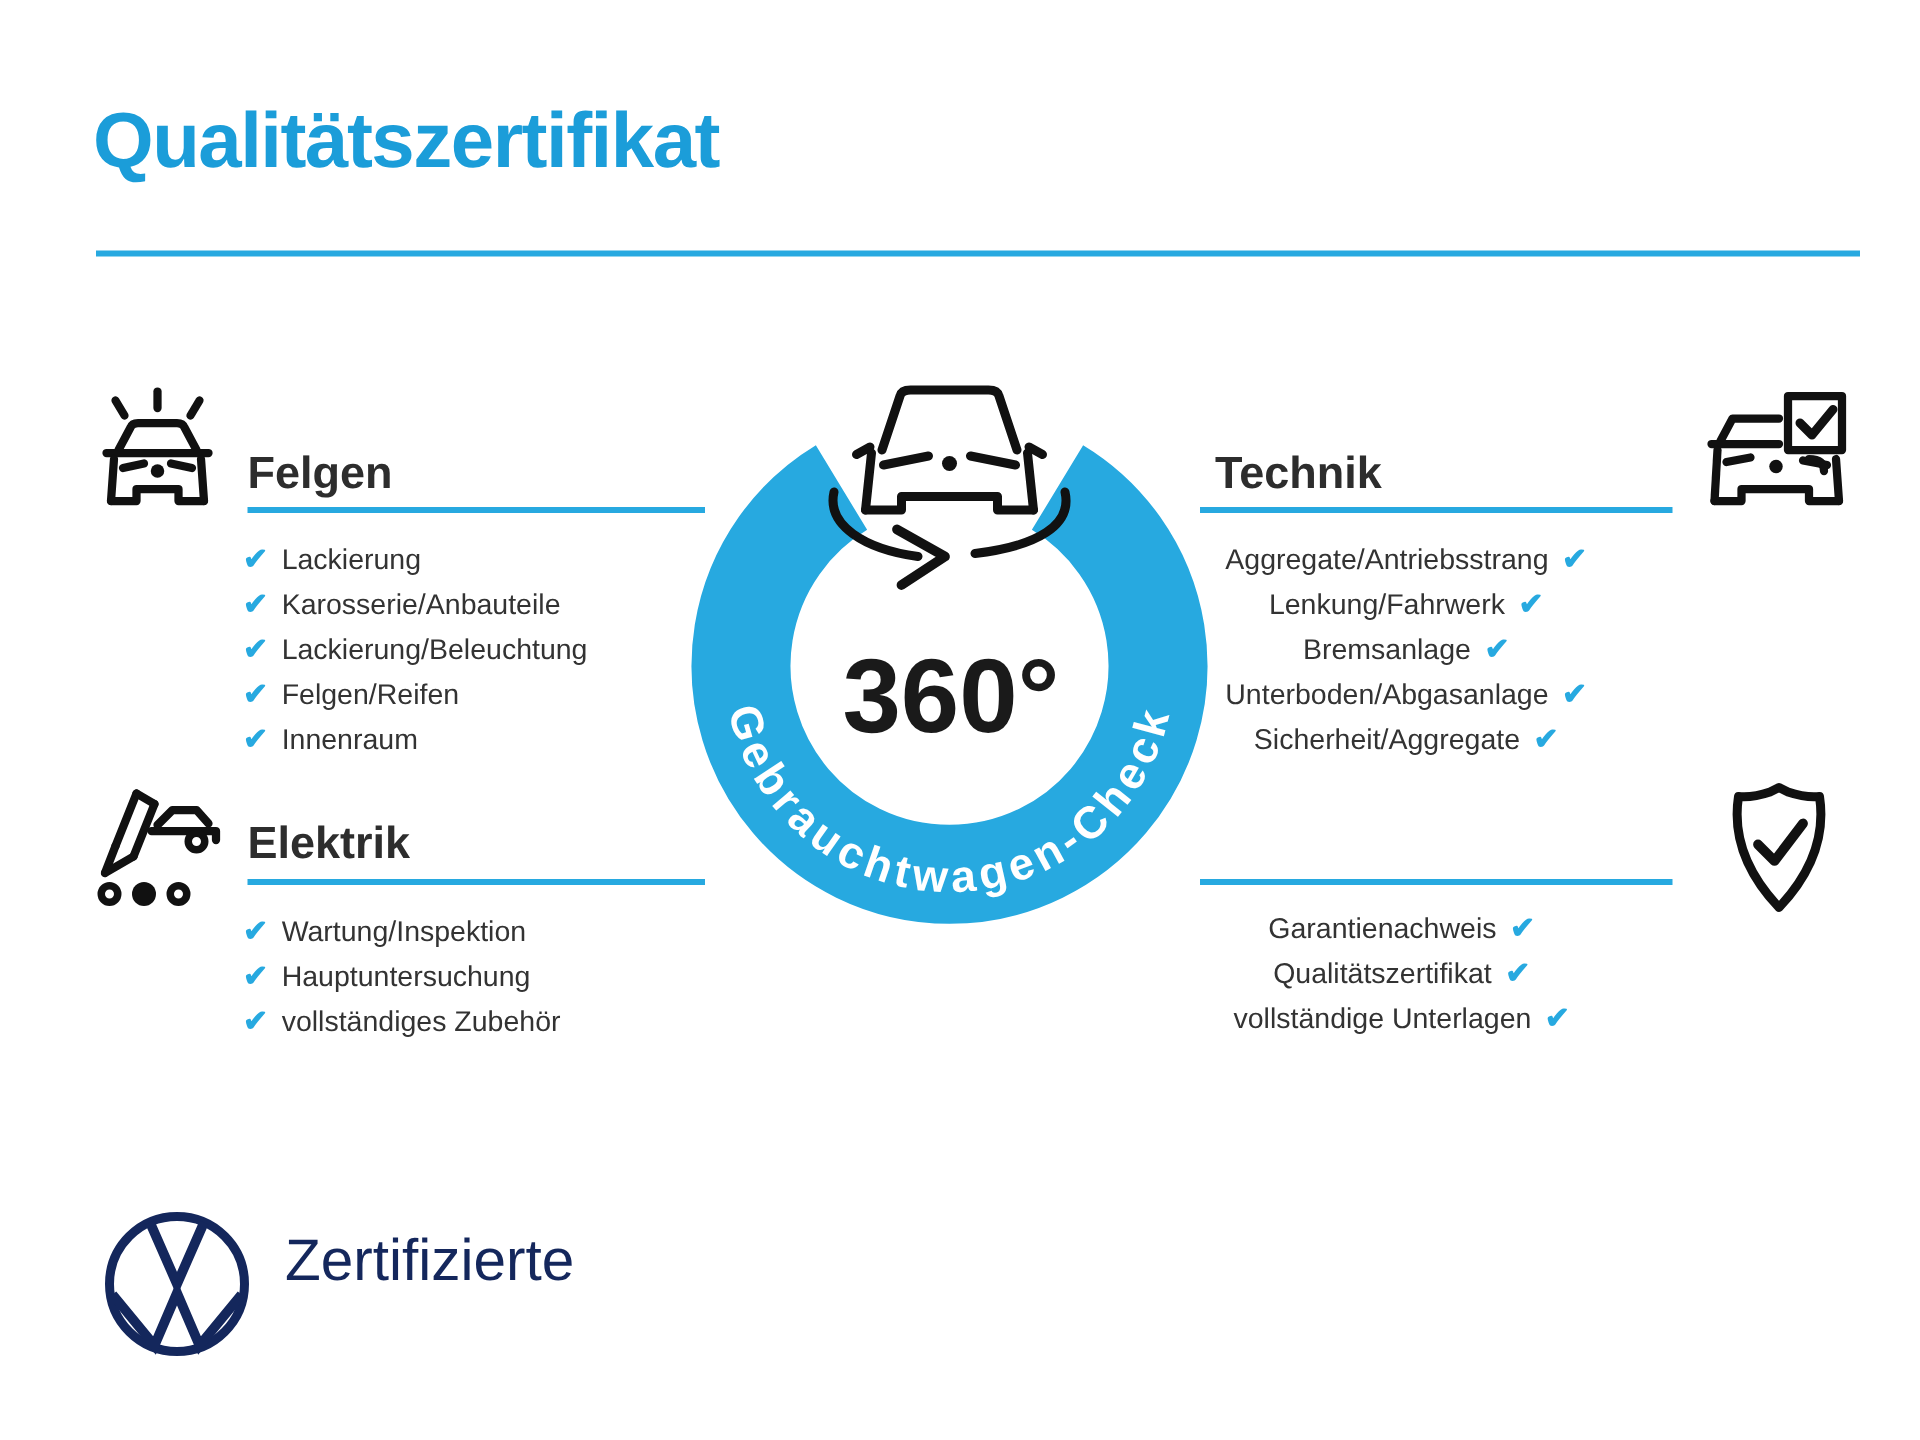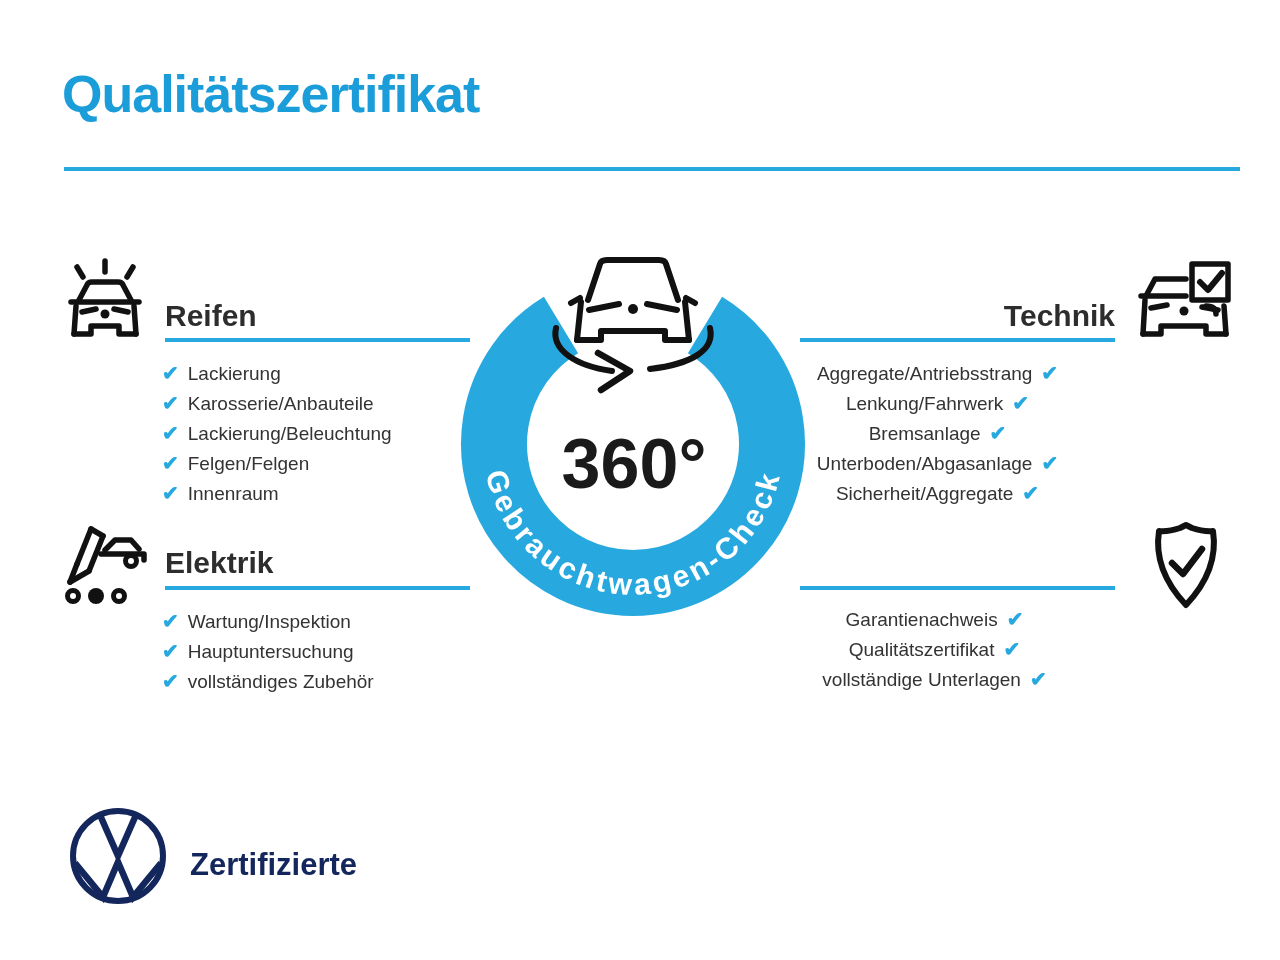--- a/index.html
+++ b/index.html
@@ -4,29 +4,29 @@
 <style>
   html,body{margin:0;padding:0;background:#ffffff;}
   .canvas{position:relative;width:1280px;height:960px;background:#fff;overflow:hidden;
           font-family:"Liberation Sans", sans-serif;}
   .abs{position:absolute;}
 
   .page-title{left:62px;top:64px;font-size:52px;font-weight:bold;color:#1b9dd9;letter-spacing:-1px;}
   .title-rule{left:64px;top:167px;width:1176px;height:4px;background:#27a9e0;}
 
   .sec-head{font-size:30px;font-weight:bold;color:#2d2d2d;width:305px;}
-  .sec-head.right{text-align:right;}
+  .sec-head.right{}
   .sec-rule{height:4px;background:#27a9e0;}
 
   .list{display:flex;flex-direction:column;}
   .row{display:flex;align-items:center;height:30px;font-size:19px;color:#333;gap:9px;}
   .list.right .row{justify-content:center;}
   .check{color:#27a9e0;font-size:20px;font-weight:bold;line-height:1;transform:translateY(-1px);}
 
-  .footer-text{left:190px;top:822px;font-size:31px;font-weight:bold;color:#14275c;line-height:37px;margin-top:24px;}
+  .footer-text{left:190px;top:822px;font-size:39px;font-weight:normal;color:#14275c;line-height:37px;}
 
   svg{display:block;}
   .lineart{stroke:#111;fill:none;stroke-linecap:round;stroke-linejoin:round;}
 </style>
 </head>
 <body>
 
 <div class="canvas">
 
   <div class="abs page-title">Qualitätszertifikat</div>
@@ -40,38 +40,38 @@
       <path d="M 21,46 L 29,31 Q 30,28 34,28 L 60,28 Q 64,28 65,31 L 73,46"></path>
       <path d="M 13,48 L 81,48"></path>
       <path d="M 18,52 L 16,80"></path>
         <path d="M 76,52 L 78,80"></path>
       <path d="M 16,80 L 33,80 L 33,72 L 61,72 L 61,80 L 78,80"></path>
       <path d="M 24,58 L 38,55"></path>
         <path d="M 70,58 L 56,55"></path>
     </g>
     <circle cx="47" cy="60" r="4.5" fill="#111" stroke="none"></circle>
   </svg>
-  <div class="abs sec-head" style="left:165px;top:299px;">Reifen</div>
+  <div class="abs sec-head" style="left:165px;top:299px;">Felgen</div>
   <div class="abs sec-rule" style="left:165px;top:338px;width:305px;"></div>
   <div class="abs list left" style="left:162px;top:359px;">
     <div class="row">
         <span class="check">✔</span>
         <span>Lackierung</span>
       </div>
     <div class="row">
         <span class="check">✔</span>
         <span>Karosserie/Anbauteile</span>
       </div>
     <div class="row">
         <span class="check">✔</span>
         <span>Lackierung/Beleuchtung</span>
       </div>
     <div class="row">
         <span class="check">✔</span>
-        <span>Felgen/Felgen</span>
+        <span>Felgen/Reifen</span>
       </div>
     <div class="row">
         <span class="check">✔</span>
         <span>Innenraum</span>
       </div>
   </div>
 
   <svg class="abs" style="left:56px;top:514px;" width="94" height="94" viewBox="0 0 94 94">
     <g class="lineart" stroke-width="5.5">
       <path d="M 21,50 L 35,15"></path>

